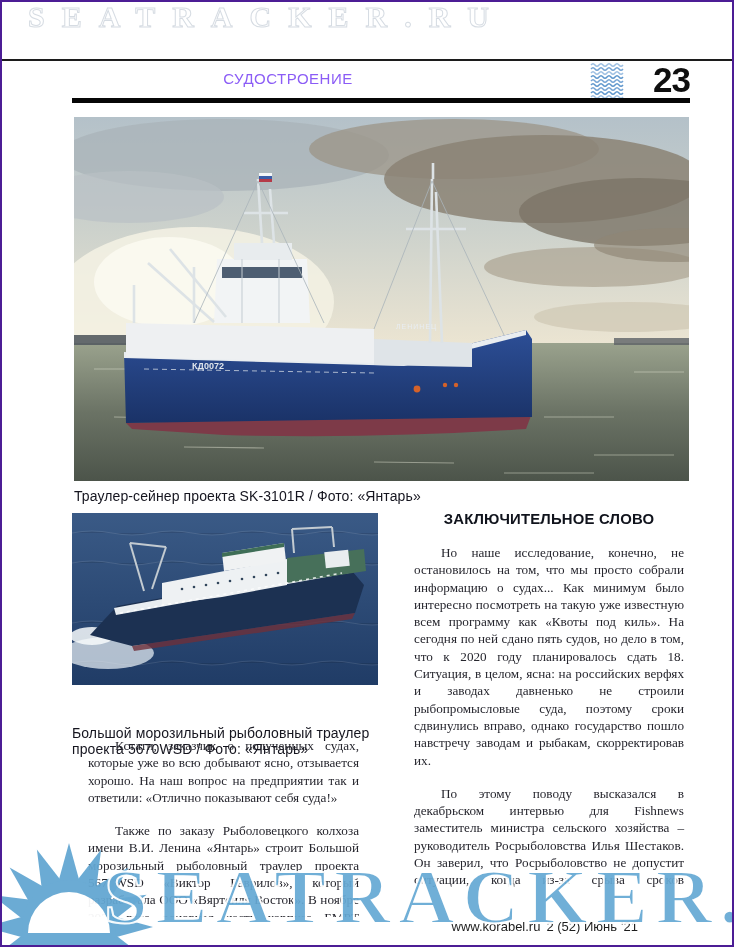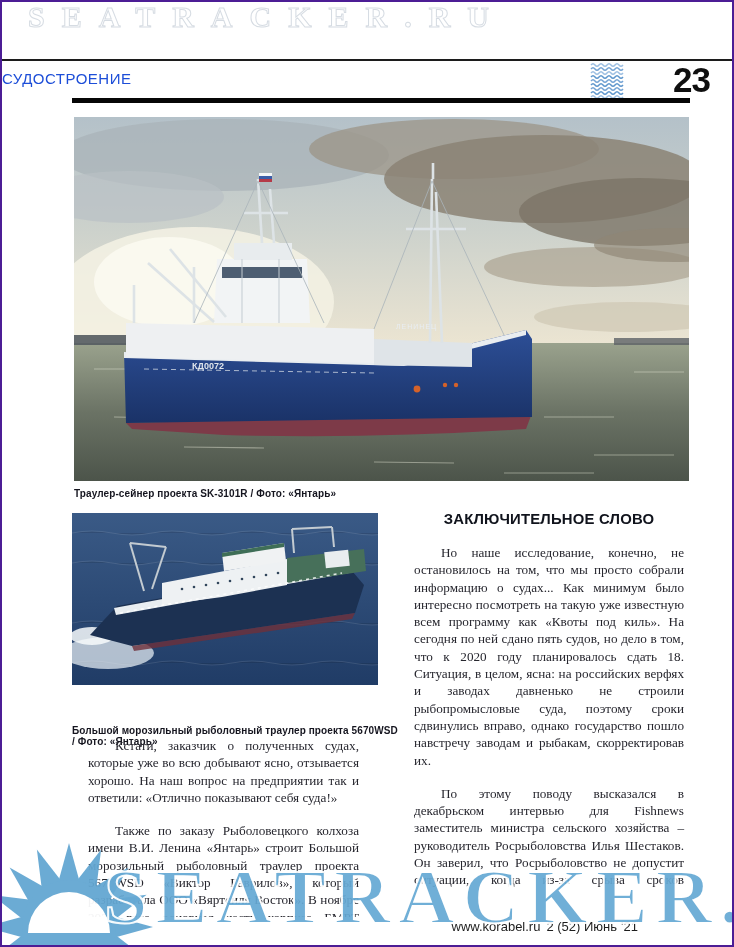--- a/index.html
+++ b/index.html
@@ -11,30 +11,30 @@
           font-family:"Liberation Serif",serif;font-weight:bold;font-size:30px;
           letter-spacing:17px;color:transparent;-webkit-text-stroke:1px rgba(178,190,202,.55);
           pointer-events:none;}
   .wm-bottom{position:absolute;left:0;top:840px;width:734px;height:107px;pointer-events:none;}
   .wm-bottom .wm-text{position:absolute;left:102px;top:10px;white-space:nowrap;
           font-family:"Liberation Serif",serif;font-weight:bold;font-size:78px;
           letter-spacing:8px;color:#66a9d4;-webkit-text-stroke:2px #ffffff;opacity:.93;}
   .wm-sun{position:absolute;left:-18px;top:0px;opacity:.95;}
   
   .rule-thin{position:absolute;left:0;top:57px;width:734px;height:2px;background:#1c1c1c;}
-  .section-label{position:absolute;left:0;top:68px;width:572px;text-align:left;
-          font-size:15px;letter-spacing:.5px;color:#1d4ed8;}
+  .section-label{position:absolute;left:0;top:68px;width:572px;text-align:center;
+          font-size:15px;letter-spacing:.5px;color:#8b5cf6;}
   .waves{position:absolute;left:588px;top:60px;}
-  .page-num{position:absolute;left:664px;top:58px;width:44px;text-align:right;
+  .page-num{position:absolute;left:644px;top:58px;width:44px;text-align:right;
           font-size:35px;font-weight:bold;color:#0f0f0f;letter-spacing:-1px;}
   .rule-thick{position:absolute;left:70px;top:96px;width:618px;height:5px;background:#060606;}
   
   .photo-main{position:absolute;left:72px;top:115px;width:648px;height:364px;overflow:hidden;}
   .photo-2{position:absolute;left:70px;top:511px;width:306px;height:172px;overflow:hidden;}
-  .caption{position:absolute;font-size:10px;font-weight:bold;color:#15151f;letter-spacing:.1px;}
+  .caption{position:absolute;font-size:14px;font-weight:normal;color:#15151f;letter-spacing:.1px;}
   .cap1{left:72px;top:486px;width:615px;}
   .cap2{left:70px;top:691px;width:330px;margin-top:32px;}
   
   .col{position:absolute;color:#26262e;}
   .col p{margin:16px;font-family:Liberation Serif, serif;font-size:13.2px;line-height:17.3px;
          text-align:justify;text-indent:27px;}
   .col-left{left:70px;top:719px;width:303px;height:196px;overflow:hidden;}
   .col-right{left:396px;top:508px;width:302px;height:382px;overflow:hidden;}
   .sec-head{font-size:15.5px;font-weight:bold;color:#10131c;text-align:center;
             letter-spacing:.2px;margin:0 0 9px 0;transform:scaleX(.96);}

